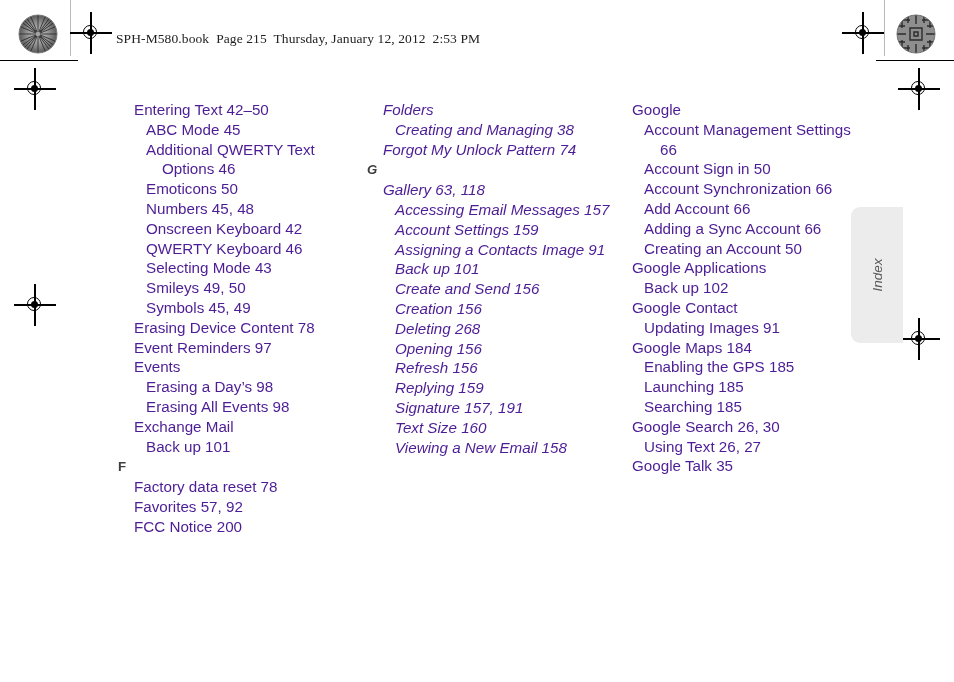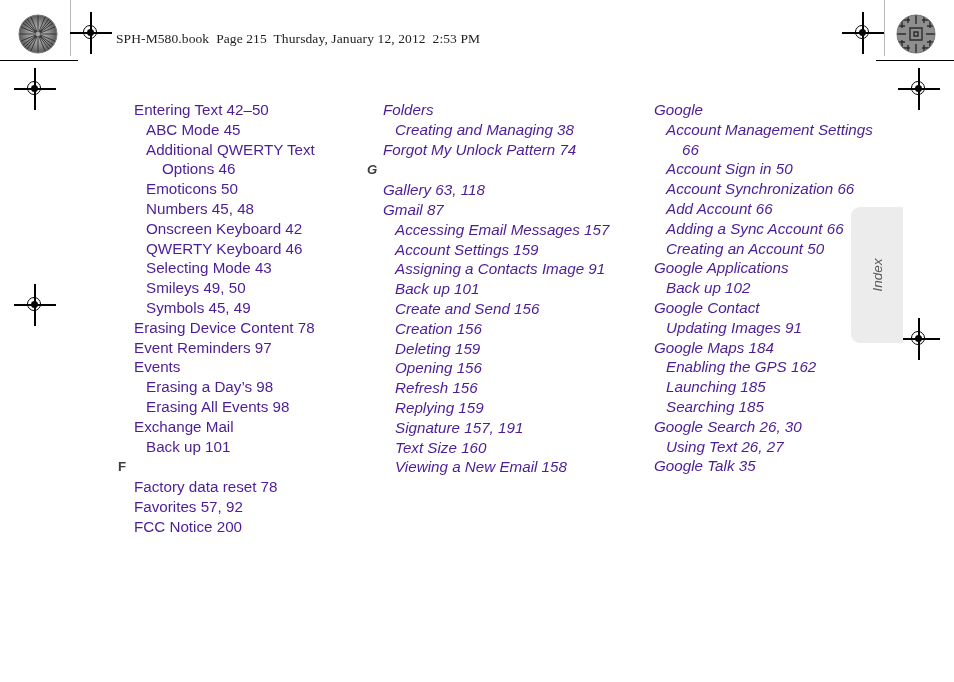--- a/index.html
+++ b/index.html
@@ -90,21 +90,21 @@
     width: 740px;
     height: 450px;
   }
   .col {
     position: absolute;
     top: 0;
     width: 245px;
   }
   .col-1 { left: 0px; }
   .col-2 { left: 249px; font-style: italic; }
-  .col-3 { left: 520px; font-style: italic; }
+  .col-3 { left: 498px; }
 
   .entry {
     font-size: 15.2px;
     line-height: 19.8px;
     color: #4c1d95;
     white-space: pre-wrap;
     font-family: "Liberation Sans", sans-serif;
   }
   .lvl-0 { padding-left: 16px; text-indent: 0; }
   .lvl-1 { padding-left: 44px; text-indent: -16px; }
@@ -393,49 +393,48 @@
         <div class="entry lvl-0">Factory data reset 78</div>
         <div class="entry lvl-0">Favorites 57, 92</div>
         <div class="entry lvl-0">FCC Notice 200</div>
       </div>
     <div class="col col-2" id="col-1">
         <div class="entry lvl-0">Folders</div>
         <div class="entry lvl-1">Creating and Managing 38</div>
         <div class="entry lvl-0">Forgot My Unlock Pattern 74</div>
         <div class="section-letter">G</div>
         <div class="entry lvl-0">Gallery 63, 118</div>
-        <div class="entry lvl-0">Gmail 87</div>
         <div class="entry lvl-1">Accessing Email Messages 157</div>
         <div class="entry lvl-1">Account Settings 159</div>
         <div class="entry lvl-1">Assigning a Contacts Image 91</div>
         <div class="entry lvl-1">Back up 101</div>
         <div class="entry lvl-1">Create and Send 156</div>
         <div class="entry lvl-1">Creation 156</div>
-        <div class="entry lvl-1">Deleting 159</div>
+        <div class="entry lvl-1">Deleting 268</div>
         <div class="entry lvl-1">Opening 156</div>
         <div class="entry lvl-1">Refresh 156</div>
         <div class="entry lvl-1">Replying 159</div>
         <div class="entry lvl-1">Signature 157, 191</div>
         <div class="entry lvl-1">Text Size 160</div>
         <div class="entry lvl-1">Viewing a New Email 158</div>
       </div>
     <div class="col col-3" id="col-2">
         <div class="entry lvl-0">Google</div>
         <div class="entry lvl-1">Account Management Settings 66</div>
         <div class="entry lvl-1">Account Sign in 50</div>
         <div class="entry lvl-1">Account Synchronization 66</div>
         <div class="entry lvl-1">Add Account 66</div>
         <div class="entry lvl-1">Adding a Sync Account 66</div>
         <div class="entry lvl-1">Creating an Account 50</div>
         <div class="entry lvl-0">Google Applications</div>
         <div class="entry lvl-1">Back up 102</div>
         <div class="entry lvl-0">Google Contact</div>
         <div class="entry lvl-1">Updating Images 91</div>
         <div class="entry lvl-0">Google Maps 184</div>
-        <div class="entry lvl-1">Enabling the GPS 162</div>
+        <div class="entry lvl-1">Enabling the GPS 185</div>
         <div class="entry lvl-1">Launching 185</div>
         <div class="entry lvl-1">Searching 185</div>
         <div class="entry lvl-0">Google Search 26, 30</div>
         <div class="entry lvl-1">Using Text 26, 27</div>
         <div class="entry lvl-0">Google Talk 35</div>
       </div>
   </div>
 
   <div class="side-tab">
     <span class="tab-label">Index</span>

